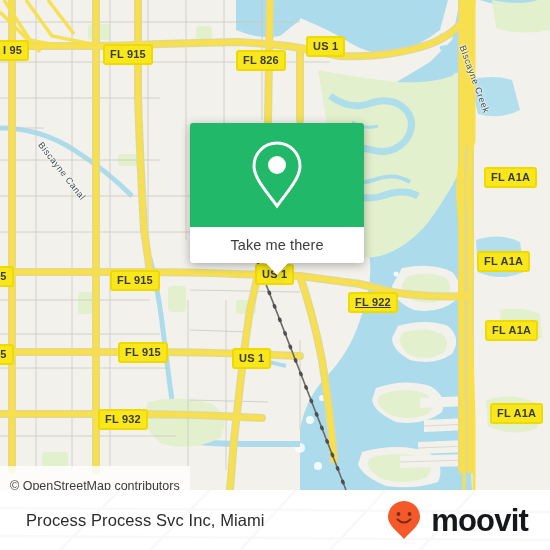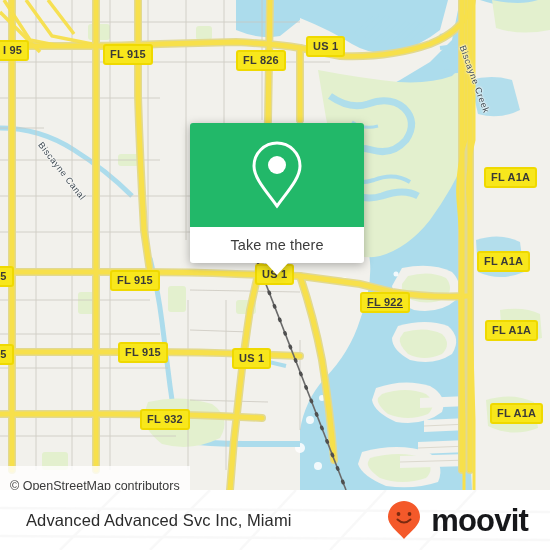--- a/index.html
+++ b/index.html
@@ -352,26 +352,26 @@
 
     <div class="road-label" style="left:-4px;  top:40px;">I 95</div>
     <div class="road-label" style="left:103px; top:44px;">FL 915</div>
     <div class="road-label" style="left:212px; top:50px;margin-left:24px;">FL 826</div>
     <div class="road-label" style="left:306px; top:36px;">US 1</div>
     <div class="road-label" style="left:484px; top:167px;">FL A1A</div>
     <div class="road-label" style="left:477px; top:251px;">FL A1A</div>
     <div class="road-label" style="left:-13px; top:266px;">95</div>
     <div class="road-label" style="left:110px; top:270px;">FL 915</div>
     <div class="road-label" style="left:255px; top:264px;">US 1</div>
-    <div class="road-label" style="left:360px; top:292px;text-decoration:underline;">FL 922</div>
+    <div class="road-label" style="left:348px; top:292px;text-decoration:underline;">FL 922</div>
     <div class="road-label" style="left:485px; top:320px;">FL A1A</div>
     <div class="road-label" style="left:-13px; top:344px;">95</div>
     <div class="road-label" style="left:118px; top:342px;">FL 915</div>
     <div class="road-label" style="left:232px; top:348px;">US 1</div>
-    <div class="road-label" style="left:98px;  top:409px;margin-left:42px;">FL 932</div>
+    <div class="road-label" style="left:98px;  top:409px;">FL 932</div>
     <div class="road-label" style="left:490px; top:403px;">FL A1A</div>
 
     <div class="water-label" style="left:44px;  top:140px; transform:rotate(52deg);">Biscayne Canal</div>
     <div class="water-label" style="left:467px; top:44px;  transform:rotate(70deg);">Biscayne Creek</div>
 
     <div id="popup">
       <div id="popup-green">
         <svg id="pin-icon" width="58" height="72" viewBox="0 0 58 72">
           <path d="M29 4 C16.3 4 6 14.3 6 27 C6 39 18 52 29 67 C40 52 52 39 52 27 C52 14.3 41.7 4 29 4 Z" fill="none" stroke="#FFFFFF" stroke-width="3"></path>
           <circle cx="29" cy="26" r="9" fill="#FFFFFF"></circle>
@@ -394,21 +394,21 @@
         <path d="M60,60 L120,0"></path>
           <path d="M150,60 L210,0"></path>
           <path d="M240,60 L296,0"></path>
         <path d="M330,60 L386,0"></path>
           <path d="M420,60 L476,0"></path>
         <path d="M0,18 L550,22"></path>
           <path d="M0,46 L550,50"></path>
       </g>
     </svg>
 
-    <div id="footer-title">Advanced Advanced Svc Inc, Miami</div>
+    <div id="footer-title">Process Process Svc Inc, Miami</div>
 
     <div id="brand">
       <svg width="34" height="40" viewBox="0 0 34 40">
         <path d="M17 1 C8.2 1 1 8.2 1 17 C1 25 9 30 17 39 C25 30 33 25 33 17 C33 8.2 25.8 1 17 1 Z" fill="#F4592A"></path>
         <circle cx="11.5" cy="14" r="1.9" fill="#7B2A10"></circle>
         <circle cx="22.5" cy="14" r="1.9" fill="#7B2A10"></circle>
         <path d="M10.5 19.5 Q17 25.5 23.5 19.5" stroke="#7B2A10" stroke-width="2" fill="none" stroke-linecap="round"></path>
       </svg>
       <span id="brand-word">moovit</span>
     </div>

